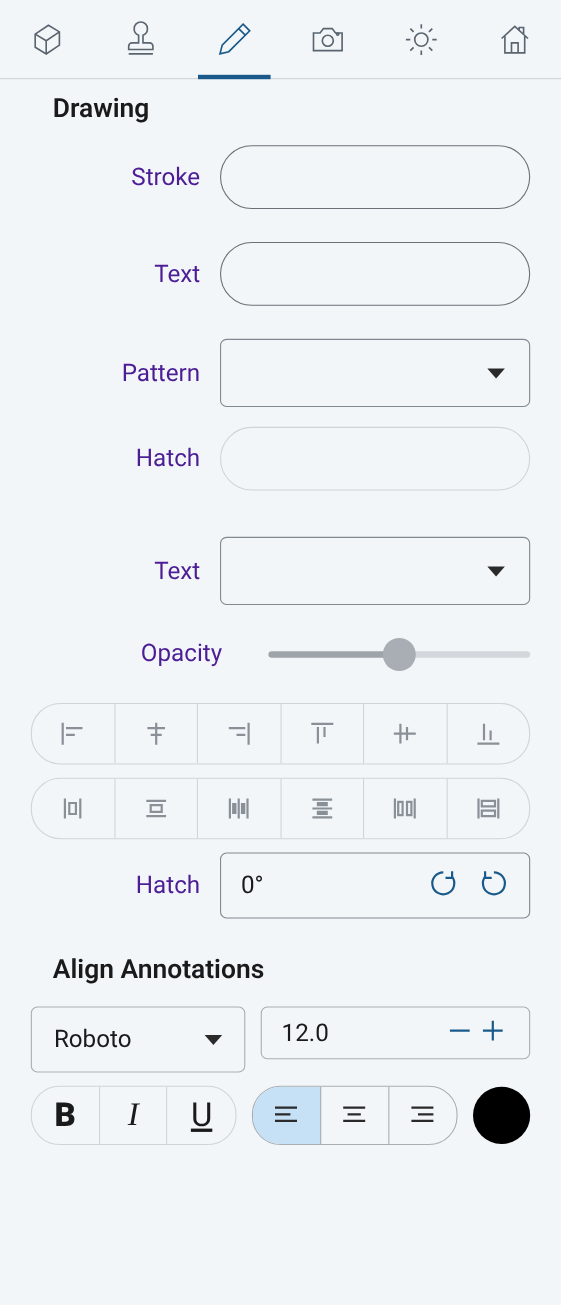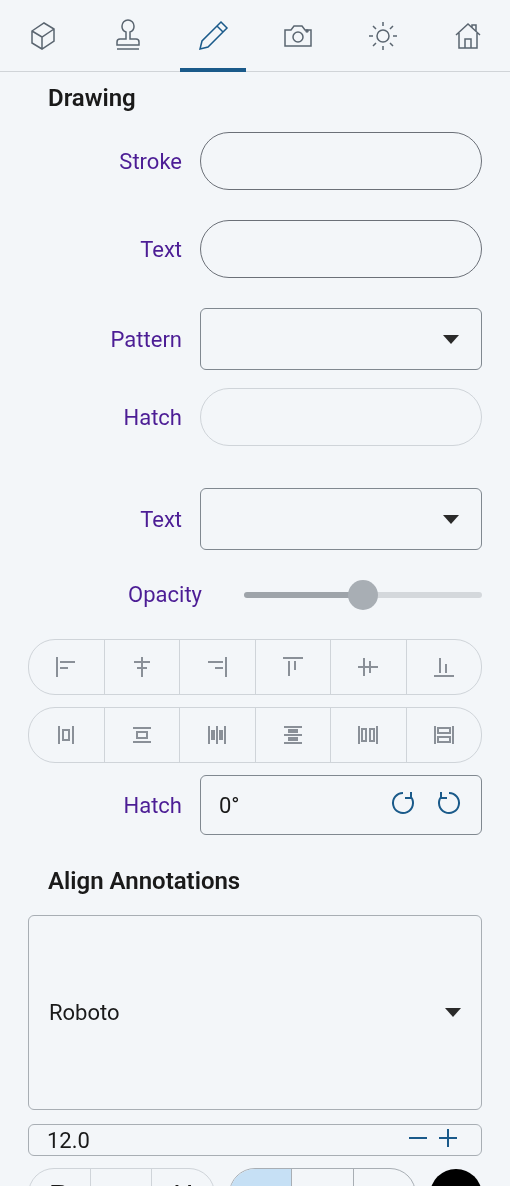--- a/index.html
+++ b/index.html
@@ -132,36 +132,36 @@
   border: 1.5px solid #808890;
   border-radius: 6px;
   display: flex;
   align-items: center;
   padding: 0 18px;
   gap: 12px;
 }
 .rotate-val { font-size: 22px; color: #1a1a1a; }
 .rot-icon { margin-left: auto; display: flex; gap: 18px; }
 .rot-icon svg { stroke: #1a5a8a; fill: none; stroke-width: 2; }
-.text-row1 { display: flex; gap: 14px; margin-bottom: 12px; flex-direction: column; }
+.text-row1 { display: flex; gap: 14px; margin-bottom: 12px; }
 .font-select {
   height: 60px;
   border: 1.5px solid #a8aeb4;
   border-radius: 6px;
   display: flex;
   align-items: center;
   padding: 0 20px;
   flex: 0 0 195px;
   cursor: pointer;
   justify-content: space-between;
 }
 .font-name { font-size: 22px; }
 .size-box {
   flex: 1;
-  height: 60px;
+  height: 48px;
   border: 1.5px solid #a8aeb4;
   border-radius: 6px;
   display: flex;
   align-items: center;
   padding: 0 18px;
 }
 .size-val { font-size: 22px; flex:1; }
 .size-btn { width: 30px; text-align: center; cursor: pointer; }
 .size-btn svg { stroke: #1a5a8a; stroke-width: 2; }
 .text-row2 { display: flex; gap: 14px; align-items: center; }

